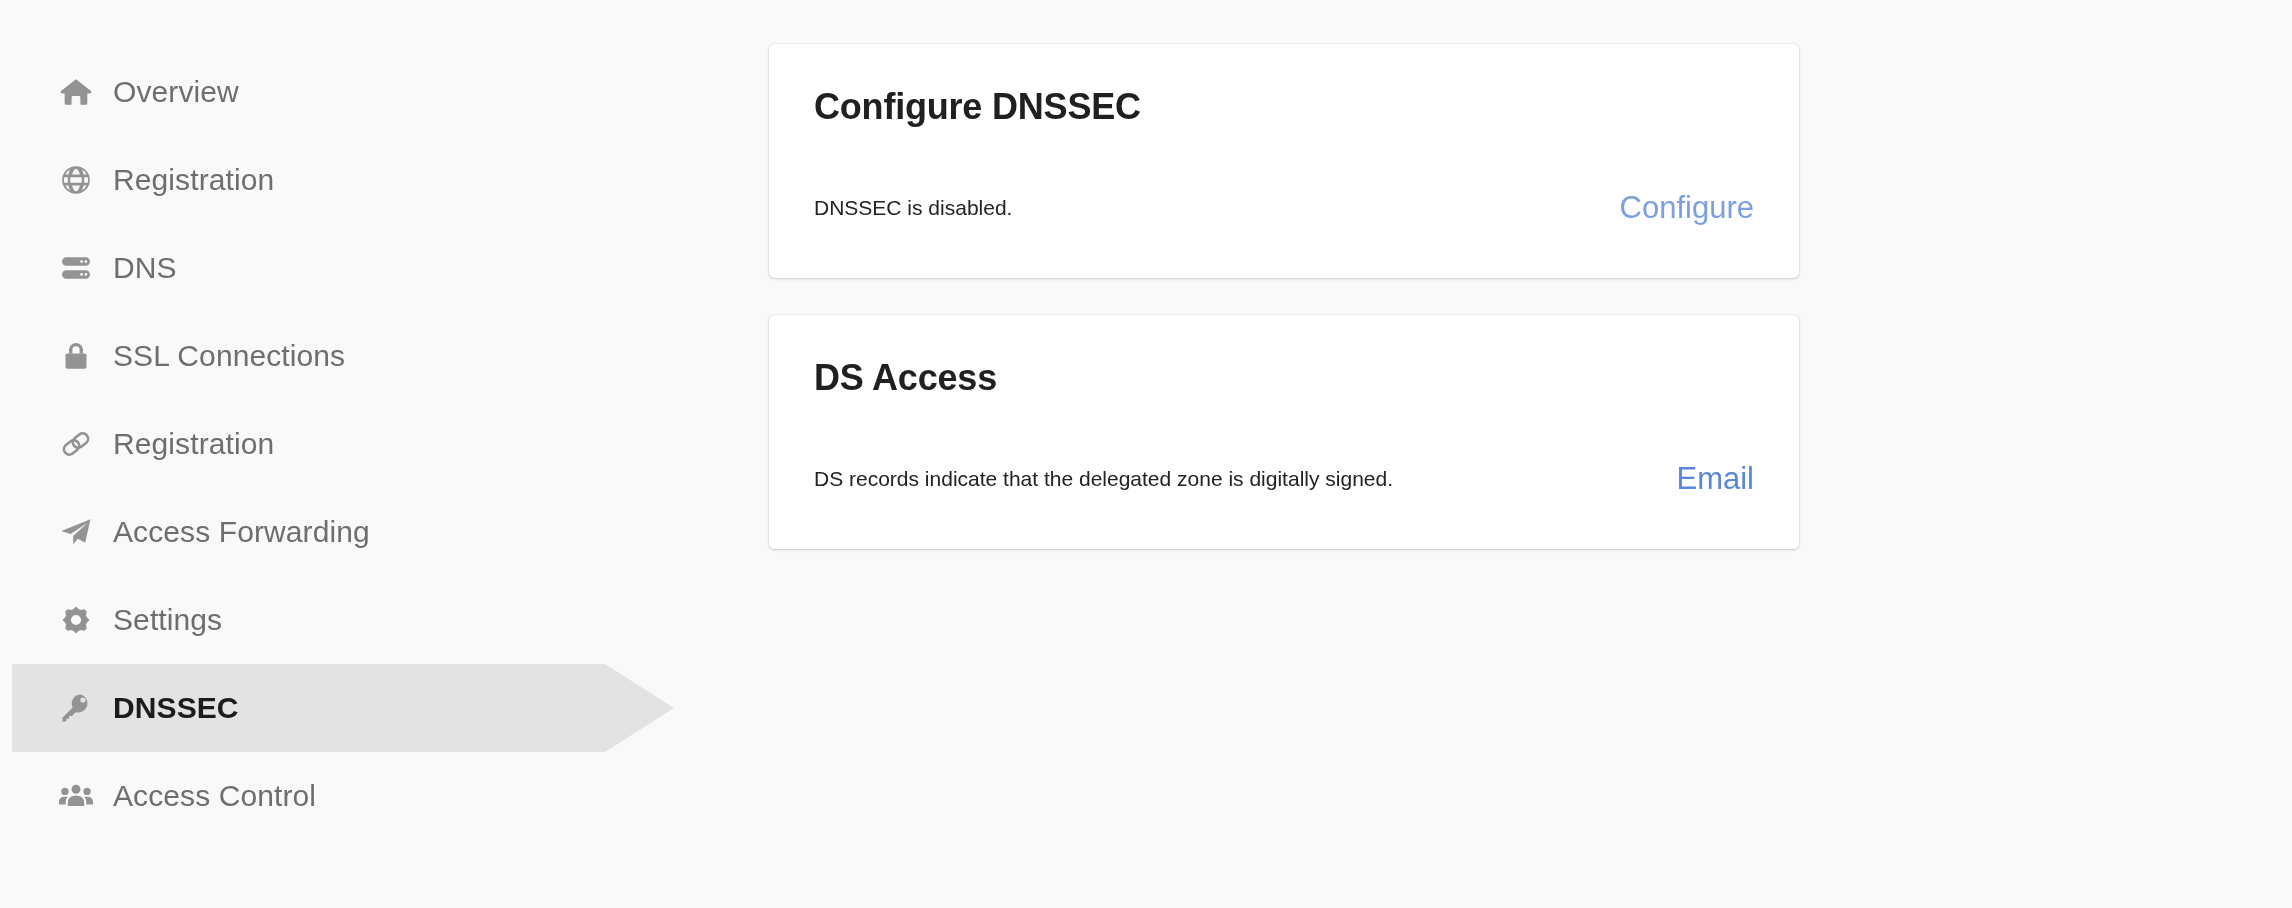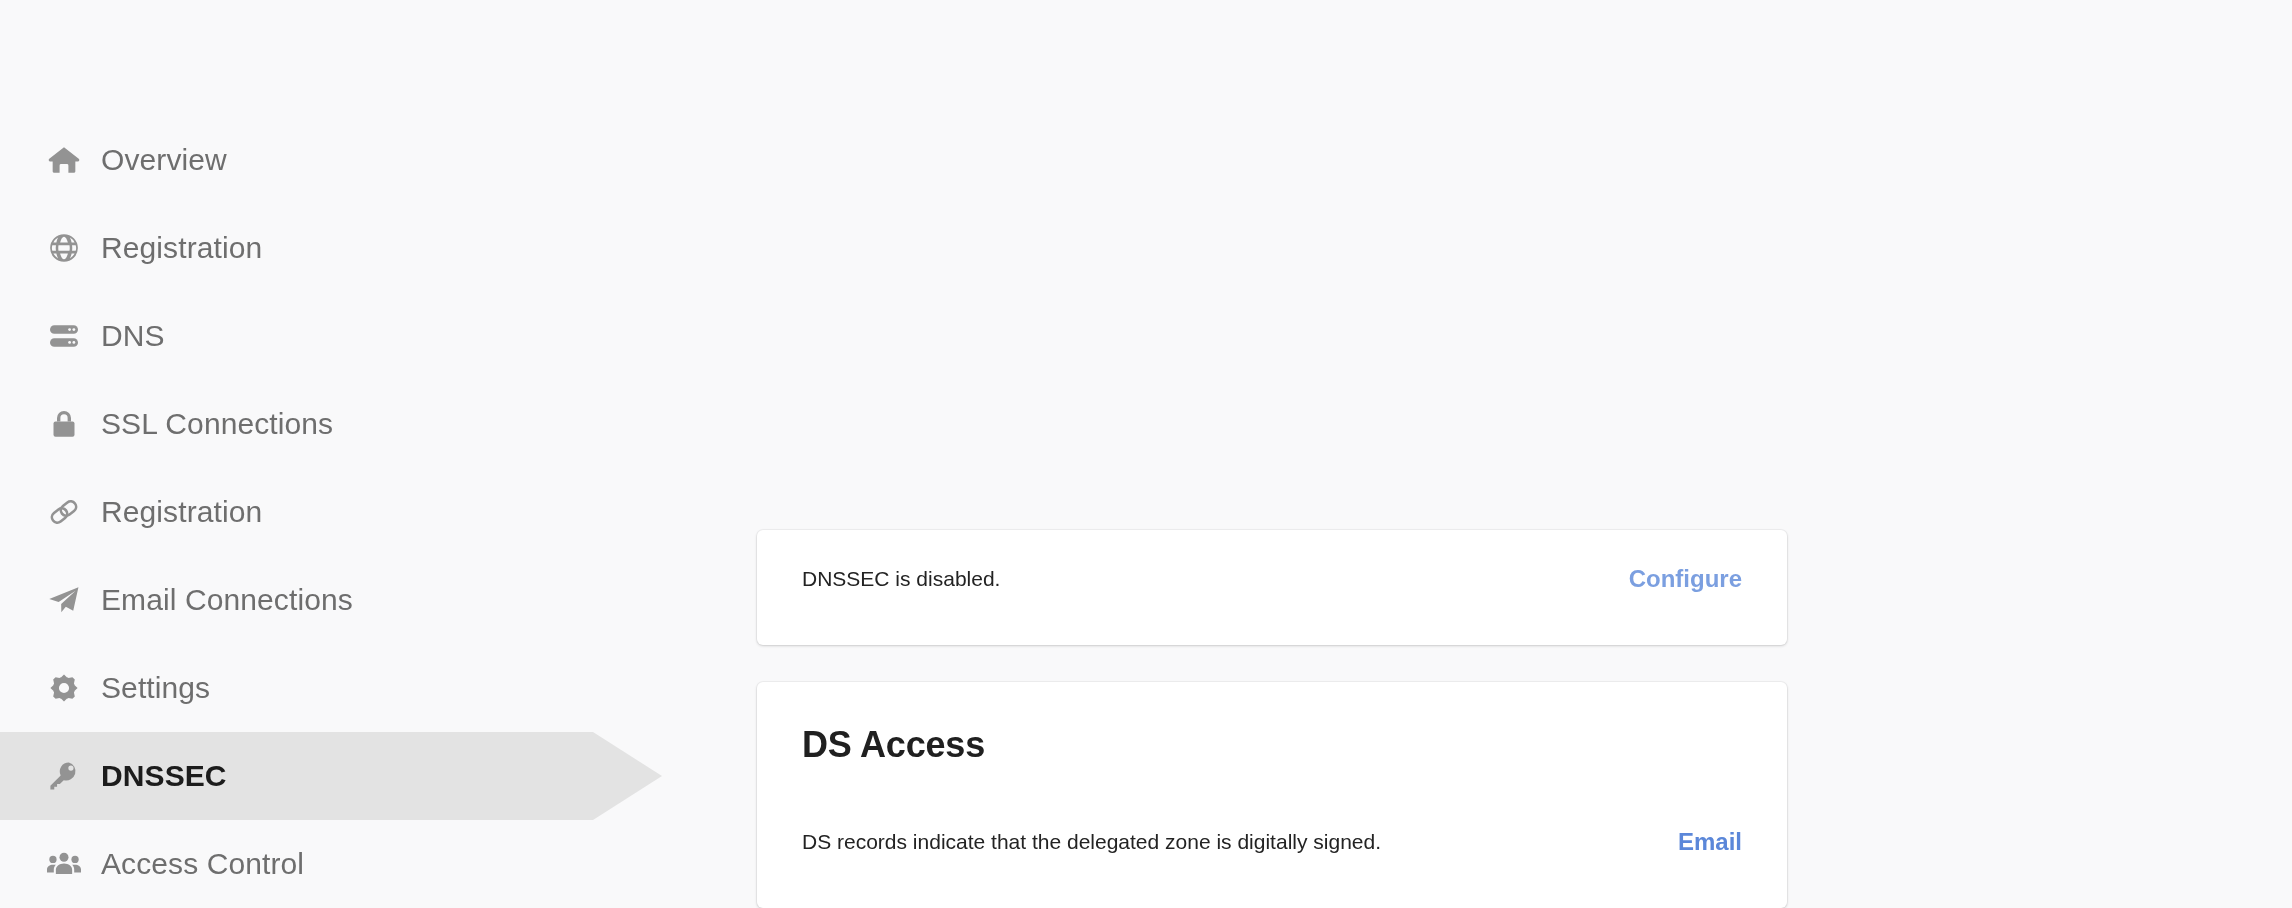--- a/index.html
+++ b/index.html
@@ -11,21 +11,22 @@
     height: 908px;
     background: #f9f9fa;
     font-family: "Liberation Sans", sans-serif;
     overflow: hidden;
   }
   .app {
     position: relative;
     width: 1834px;
     height: 908px;
     display: flex;
-    align-items: flex-end;
+    align-items: flex-start;
+    padding-left: 12px;
   }
 
   
   .sidebar {
     position: relative;
     width: 757px;
     flex: 0 0 757px;
     padding-top: 48px;
     box-sizing: border-box;
   }
@@ -106,22 +107,22 @@
     justify-content: space-between;
     padding-top: 35px;
     padding-bottom: 52px;
   }
   .card-desc {
     font-size: 21px;
     color: #232323;
     line-height: 1.25;
   }
   .card-action {
-    font-size: 24px;
-    font-weight: bold;
+    font-size: 31px;
+    font-weight: normal;
     color: #5b87d9;
     text-decoration: none;
     white-space: nowrap;
     margin-left: 52px;
     cursor: pointer;
   }
   .card-action.muted { color: #7b9fe0; }
 </style>
 </head>
 <body>
@@ -183,21 +184,21 @@
       </span>
       <span class="label">Registration</span>
     </div>
 
     <div class="nav-item">
       <span class="icon">
         <svg width="34" height="34" viewBox="0 0 24 24">
           <path d="M22.2 3 1.6 11.3l6.6 2.1L20.2 5.4 10 14.8l.1 5.9 3.2-4 5.2 2.9z"></path>
         </svg>
       </span>
-      <span class="label">Email Connections</span>
+      <span class="label">Access Forwarding</span>
     </div>
 
     <div class="nav-item">
       <span class="icon">
         <svg width="32" height="32" viewBox="0 0 24 24">
           <path d="M12 1.8 9.9 4a7.9 7.9 0 0 0-1.3.55L5.7 3.9 3.9 5.7l.65 2.9A7.9 7.9 0 0 0 4 9.9L1.8 12l2.2 2.1c.13.46.31.9.55 1.3L3.9 18.3l1.8 1.8 2.9-.65c.4.24.84.42 1.3.55L12 22.2l2.1-2.2c.46-.13.9-.31 1.3-.55l2.9.65 1.8-1.8-.65-2.9c.24-.4.42-.84.55-1.3L22.2 12 20 9.9a7.9 7.9 0 0 0-.55-1.3l.65-2.9-1.8-1.8-2.9.65A7.9 7.9 0 0 0 14.1 4zm0 6.4a3.8 3.8 0 1 1 0 7.6 3.8 3.8 0 0 1 0-7.6z"></path>
         </svg>
       </span>
       <span class="label">Settings</span>
     </div>
@@ -224,20 +225,21 @@
         </svg>
       </span>
       <span class="label">Access Control</span>
     </div>
 
   </nav>
 
   <main class="main">
 
     <section class="card">
+      <h2 class="card-title">Configure DNSSEC</h2>
       <div class="card-row">
         <span class="card-desc">DNSSEC is disabled.</span>
         <a class="card-action muted" href="#">Configure</a>
       </div>
     </section>
 
     <section class="card">
       <h2 class="card-title">DS Access</h2>
       <div class="card-row">
         <span class="card-desc">DS records indicate that the delegated zone is digitally signed.</span>

